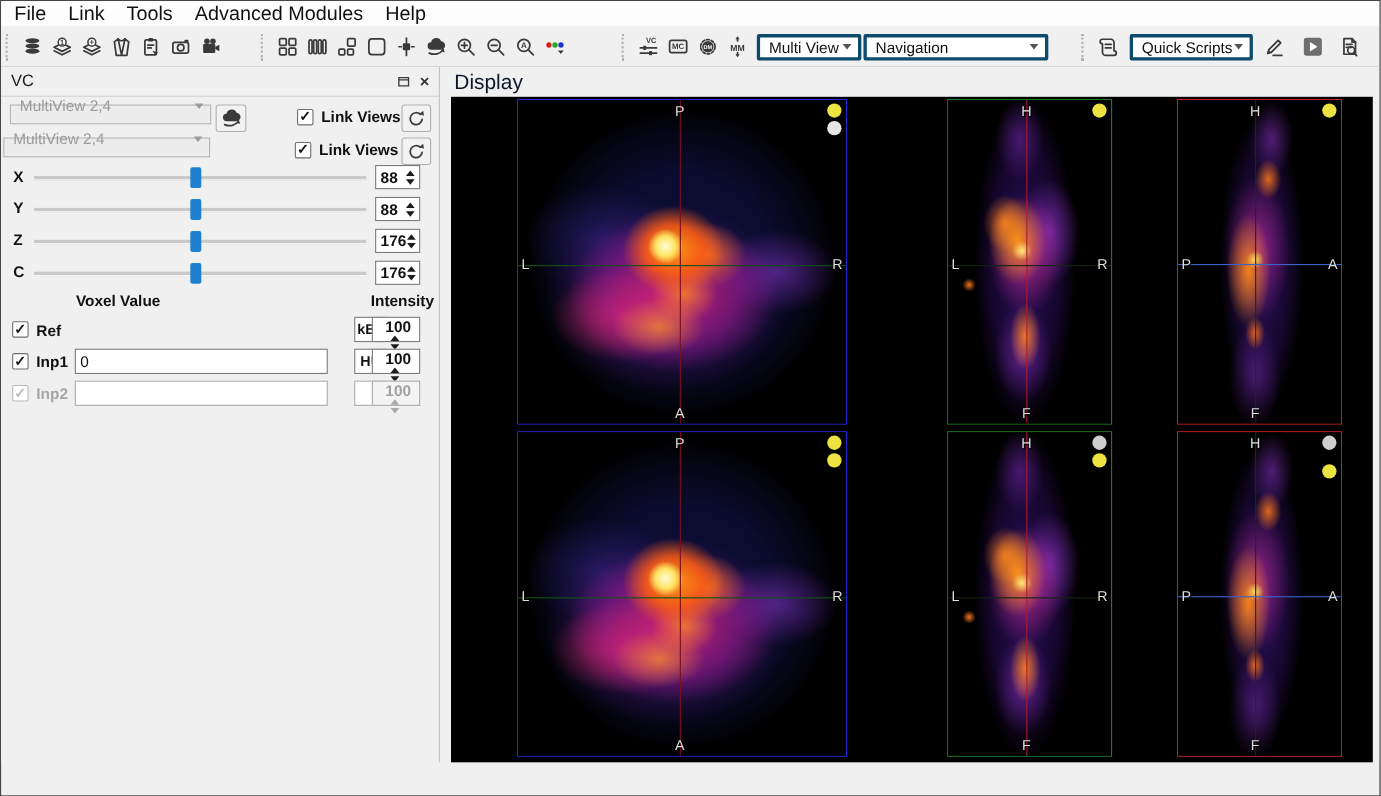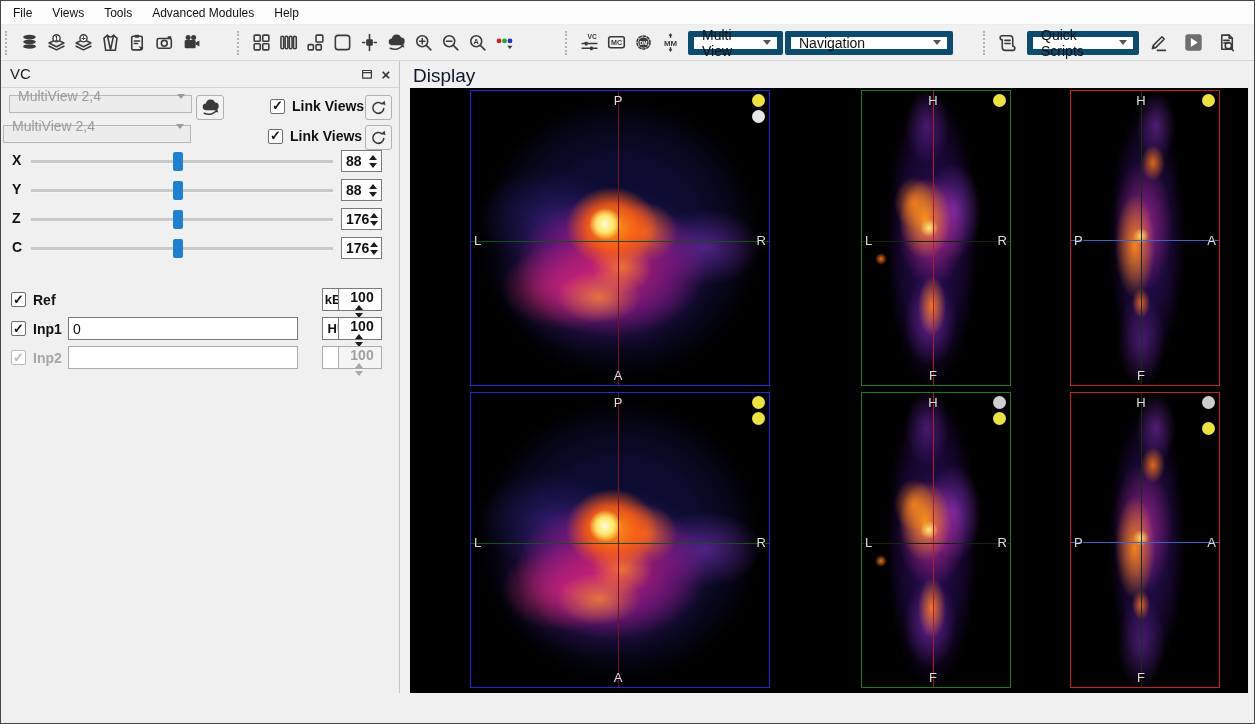--- a/index.html
+++ b/index.html
@@ -1,31 +1,31 @@
 <!DOCTYPE html>
 <html><head>
 <meta charset="utf-8">
 <style>
   html,body{margin:0;padding:0;background:#9a9a9a;font-family:"Liberation Sans",sans-serif;}
   #window{position:relative;width:1253px;height:722px;background:#f0f0f0;border:1px solid #454545;overflow:hidden;}
 
   
   .menubar{position:absolute;left:0;top:0;right:0;height:23px;background:#fdfdfd;border-bottom:1px solid #ececec;display:flex;align-items:center;padding-left:2px;}
-  .mitem{font-size:12px;color:#111;padding:2px 10px;cursor:default;}
+  .mitem{font-size:18px;color:#111;padding:2px 10px;cursor:default;}
 
   
   .toolbar{position:absolute;left:0;top:24px;right:0;height:35px;background:#f0f0f0;border-bottom:1px solid #d8d8d8;}
   .tgroup{position:absolute;top:0;height:35px;display:flex;align-items:center;}
   .tg1{left:2px}.tg2{left:234px}.tg3{left:562px}.tg4{left:980px}
   .grip{width:3px;height:24px;border-left:2px dotted #b3b3b3;margin:0 6px 0 2px;}
   .tbtn{width:27px;height:28px;display:flex;align-items:center;justify-content:center;border-radius:3px;}
   .ti svg{width:21px;height:21px;display:block}
   .ic{stroke:#3a3a3a;fill:none;stroke-width:1.5;stroke-linecap:round;stroke-linejoin:round}
   .fi{fill:#3a3a3a;stroke:none}
-  .dd{height:24px;background:#fff;border:6px solid #0c4a6e;border-radius:2px;display:flex;align-items:center;font-size:14px;color:#111;padding:0 6px 0 8px;position:relative;box-sizing:border-box;}
+  .dd{height:24px;background:#fff;border:3px solid #0c4a6e;border-radius:2px;display:flex;align-items:center;font-size:14px;color:#111;padding:0 6px 0 8px;position:relative;box-sizing:border-box;}
   .dd .caret{margin-left:auto;width:0;height:0;border-left:4px solid transparent;border-right:4px solid transparent;border-top:5px solid #555;}
   .dd-mv{width:95px;margin-left:4px}.dd-nav{width:168px;margin-left:2px}.dd-qs{width:112px;margin:0 6px}
 
   
   .vc-panel{position:absolute;left:0;top:60px;width:398px;bottom:30px;background:#f0f0f0;border-right:1px solid #c4c4c4;}
   .vc-header{position:absolute;left:0;top:0;right:0;height:26px;border-bottom:1px solid #d4d4d4;}
   .vc-title{position:absolute;left:9px;top:4px;font-size:15px;color:#1b1b1b;}
   .hd-btn{position:absolute;top:5px;width:16px;height:16px;display:flex;align-items:center;justify-content:center;color:#333;}
   .hd-float{right:24px}.hd-close{right:5px;font-size:15px;font-weight:bold;}
   .vc-row{position:absolute;left:0;right:0;height:25px;}
@@ -154,21 +154,21 @@
   .size-grip i:nth-child(3){right:0;bottom:4px}.size-grip i:nth-child(4){right:8px;bottom:0}
   .size-grip i:nth-child(5){right:0;bottom:8px}
 </style>
 </head>
 <body>
 
 <div id="window">
 
   <div class="menubar">
       <span class="mitem">File</span>
-      <span class="mitem">Views</span>
+      <span class="mitem">Link</span>
       <span class="mitem">Tools</span>
       <span class="mitem">Advanced Modules</span>
       <span class="mitem">Help</span>
     </div>
 
   <div class="toolbar">
     <div class="tgroup tg1">
       <div class="grip"></div>
       <div class="tbtn ti">
           <svg viewBox="0 0 20 20">
@@ -482,20 +482,24 @@
     <span class="spinbox">
       <span class="spin-val">176</span>
       <span class="spin-arrows">
               <span class="arr-up"></span>
               <span class="arr-dn"></span>
             </span>
     </span>
   </div>
       </div>
 
+    <div class="vox-head">
+      <span class="vox-h1">Voxel Value</span>
+      <span class="vox-h2">Intensity</span>
+    </div>
     <div id="voxel-rows">
         <div class="vx-row">
     <span class="cb vx-cb">
             <span class="tick">✓</span>
           </span>
     <span class="vx-label">Ref</span>
     <span class="vx-unit">kBq</span>
     <span class="spinbox vx-spin">
       <span class="spin-val">100</span>
       <span class="spin-arrows">

